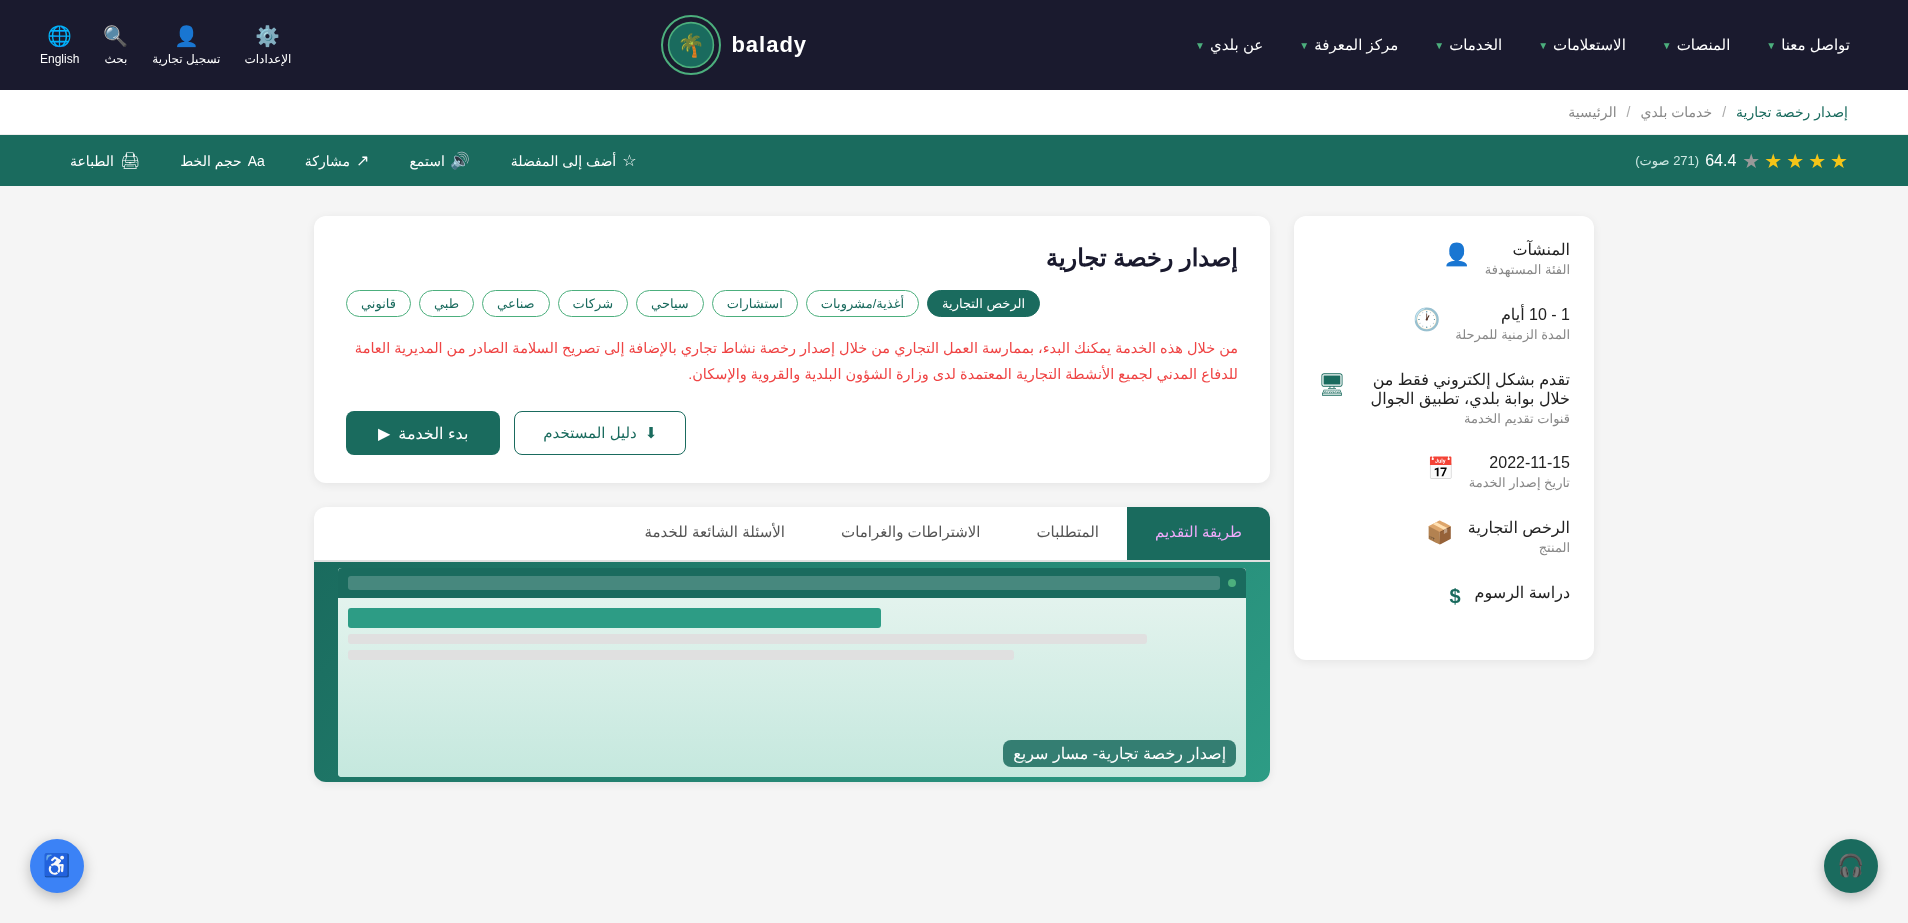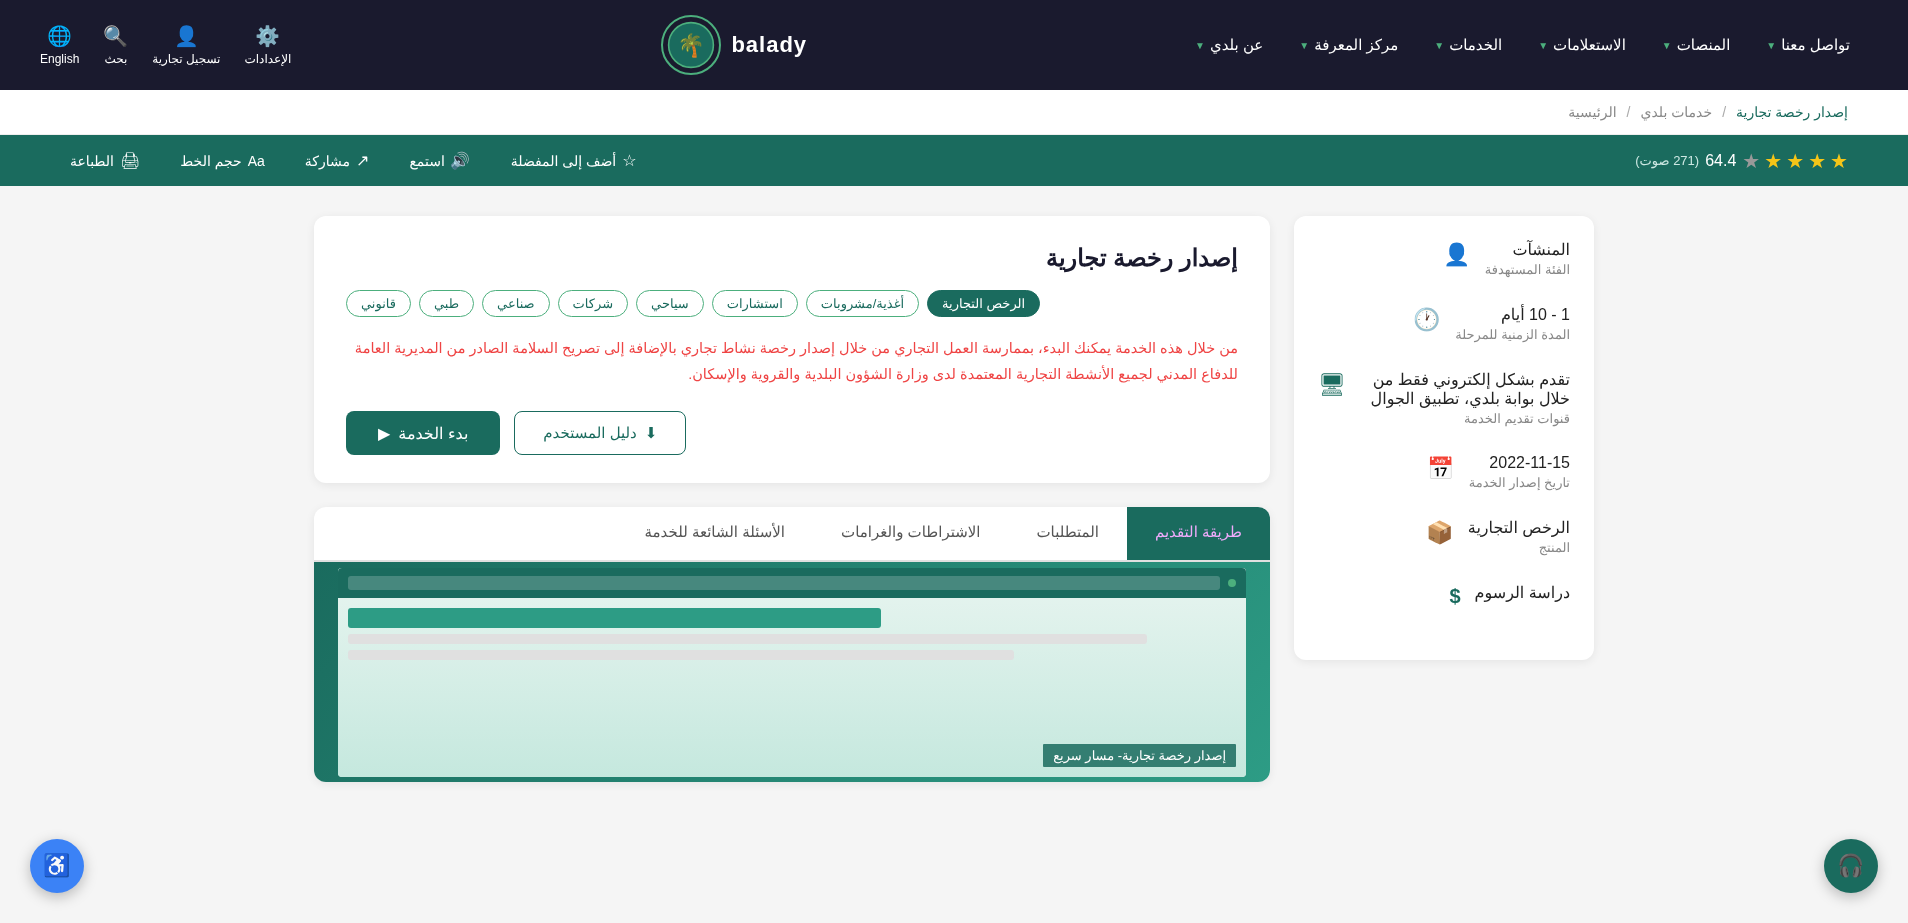--- a/index.html
+++ b/index.html
@@ -570,21 +570,21 @@
                 <div style="background:#1a6b5e;height:30px;display:flex;align-items:center;padding:0 10px;gap:8px;">
                   <div style="width:8px;height:8px;background:#4caf7d;border-radius:50%;"></div>
                   <div style="flex:1;background:rgba(255,255,255,0.2);height:14px;border-radius:3px;"></div>
                 </div>
                 <div style="padding:10px;flex:1;display:flex;flex-direction:column;gap:6px;">
                   <div style="background:#2d9c85;height:20px;border-radius:3px;width:60%;margin-right:auto;"></div>
                   <div style="background:#e0e0e0;height:10px;border-radius:3px;width:90%;margin-right:auto;"></div>
                   <div style="background:#e0e0e0;height:10px;border-radius:3px;width:75%;margin-right:auto;"></div>
                 </div>
               </div>
-              <div style="position:absolute;bottom:10px;right:10px;background:rgba(26,107,94,0.85);color:white;padding:4px 10px;border-radius:1px;font-size:13px;">إصدار رخصة تجارية- مسار سريع</div>
+              <div style="position:absolute;bottom:10px;right:10px;background:rgba(26,107,94,0.85);color:white;padding:4px 10px;border-radius:8px;font-size:16px;">إصدار رخصة تجارية- مسار سريع</div>
             </div>
           </div>
         </div>
       </div>
     </div>
 
   </div>
 </div>
 
 <div class="floating-help">

